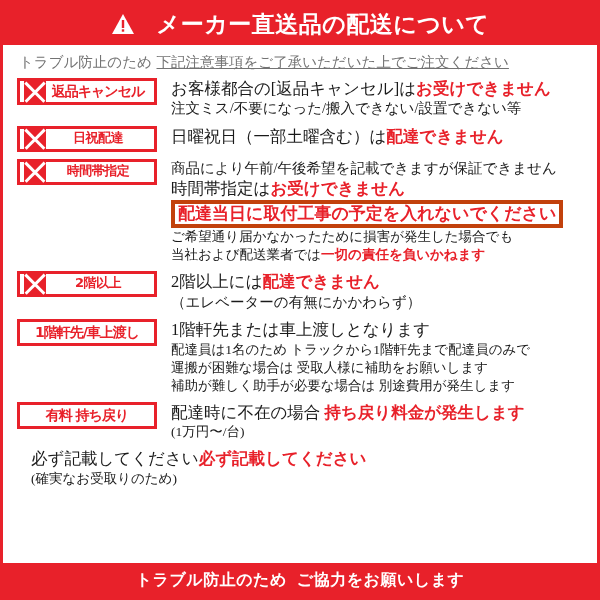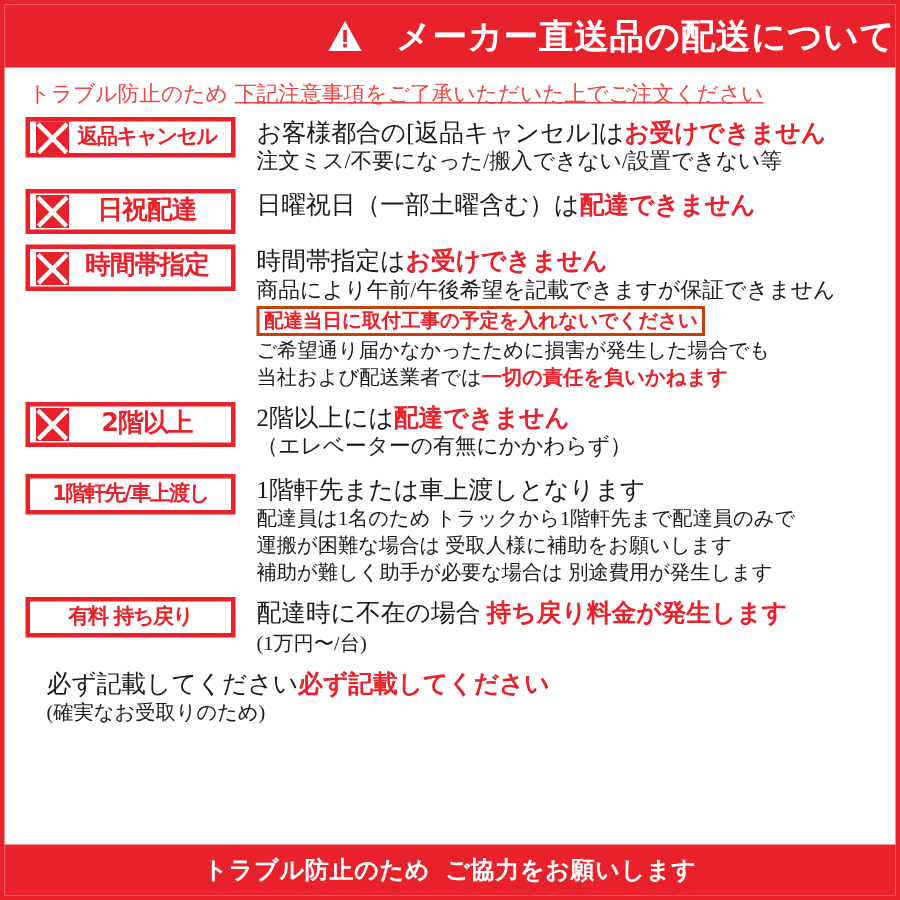--- a/index.html
+++ b/index.html
@@ -23,42 +23,42 @@
     display: flex;
     flex-direction: column;
   }
   
   .header {
     background: #e8212a;
     color: #ffffff;
     height: 42px;
     display: flex;
     align-items: center;
-    justify-content: flex-end;
+    justify-content: center;
     gap: 22px;
     flex: 0 0 auto;
   }
   .warn-icon {
     width: 24px;
     height: 22px;
     position: relative;
     display: inline-block;
   }
   .warn-icon svg { display: block; }
   .header-title {
     font-size: 23px;
     font-weight: bold;
     letter-spacing: 0.5px;
     white-space: nowrap;
   }
   
   .subhead {
     padding: 8px 12px 4px 16px;
     font-size: 14.5px;
-    color: #ef4444;
+    color: #737373;
     flex: 0 0 auto;
   }
   .subhead .underline {
     text-decoration: underline;
   }
   
   .rows {
     flex: 1 1 auto;
     padding: 2px 10px 0 14px;
   }
@@ -66,21 +66,21 @@
     display: flex;
     align-items: flex-start;
     margin-bottom: 7px;
   }
   .tag {
     flex: 0 0 auto;
     width: 140px;
     border: 3px solid #e8212a;
     color: #e8212a;
     font-weight: bold;
-    font-size: 17px;
+    font-size: 13px;
     text-align: center;
     padding: 2px 0 3px 0;
     position: relative;
     background: #ffffff;
     letter-spacing: -0.5px;
     line-height: 1.15;
   }
   .tag.smaller-text { font-size: 14px; letter-spacing: -1px; }
   
   .xbox {
@@ -126,25 +126,25 @@
     font-size: 13.5px;
     line-height: 1.34;
   }
   .em {
     color: #e8212a;
     font-weight: bold;
   }
   .em-box {
     color: #e8212a;
     font-weight: bold;
-    border: 2px solid #c2410c;
+    border: 4px solid #c2410c;
     padding: 0 3px;
     display: inline-block;
     line-height: 1.2;
-    font-size: 13px;
+    font-size: 17px;
   }
   
   .footer {
     flex: 0 0 auto;
     background: #e8212a;
     color: #ffffff;
     height: 34px;
     display: flex;
     align-items: center;
     justify-content: center;
@@ -185,22 +185,22 @@
       </div>
       <div class="row">
         <div class="tag has-x"><span class="xbox"></span><span class="tag-label">日祝配達</span></div>
         <div class="desc">
           <div class="line big"><span>日曜祝日（一部土曜含む）は</span><span class="em">配達できません</span></div>
         </div>
       </div>
       <div class="row">
         <div class="tag has-x"><span class="xbox"></span><span class="tag-label">時間帯指定</span></div>
         <div class="desc">
+          <div class="line"><span>商品により午前/午後希望を記載できますが保証できません</span></div>
           <div class="line big"><span>時間帯指定は</span><span class="em">お受けできません</span></div>
-          <div class="line"><span>商品により午前/午後希望を記載できますが保証できません</span></div>
           <div class="line"><span class="em-box">配達当日に取付工事の予定を入れないでください</span></div>
           <div class="line small"><span>ご希望通り届かなかったために損害が発生した場合でも</span></div>
           <div class="line small"><span>当社および配送業者では</span><span class="em">一切の責任を負いかねます</span></div>
         </div>
       </div>
       <div class="row">
         <div class="tag has-x"><span class="xbox"></span><span class="tag-label">2階以上</span></div>
         <div class="desc">
           <div class="line big"><span>2階以上には</span><span class="em">配達できません</span></div>
           <div class="line"><span>（エレベーターの有無にかかわらず）</span></div>

